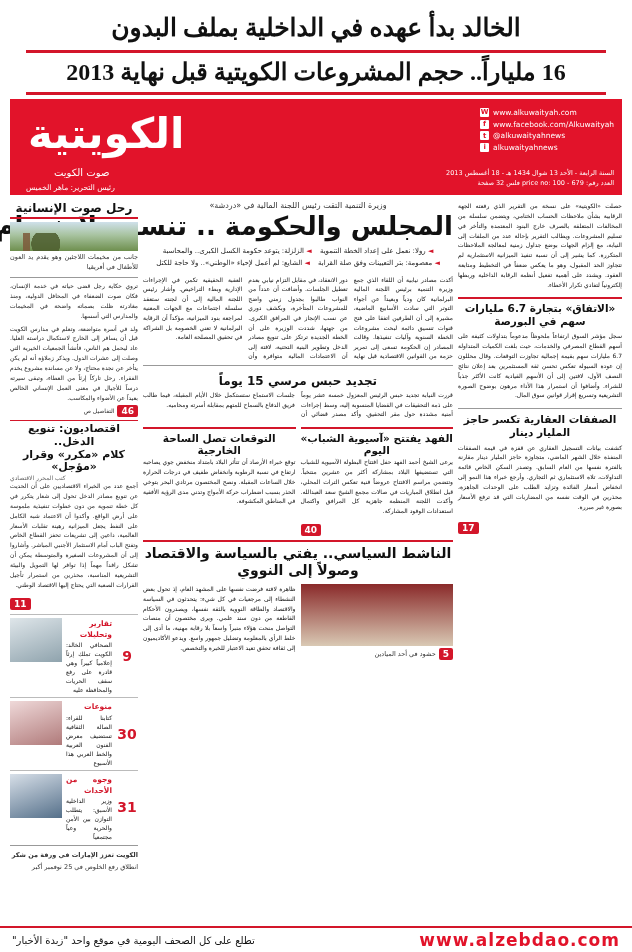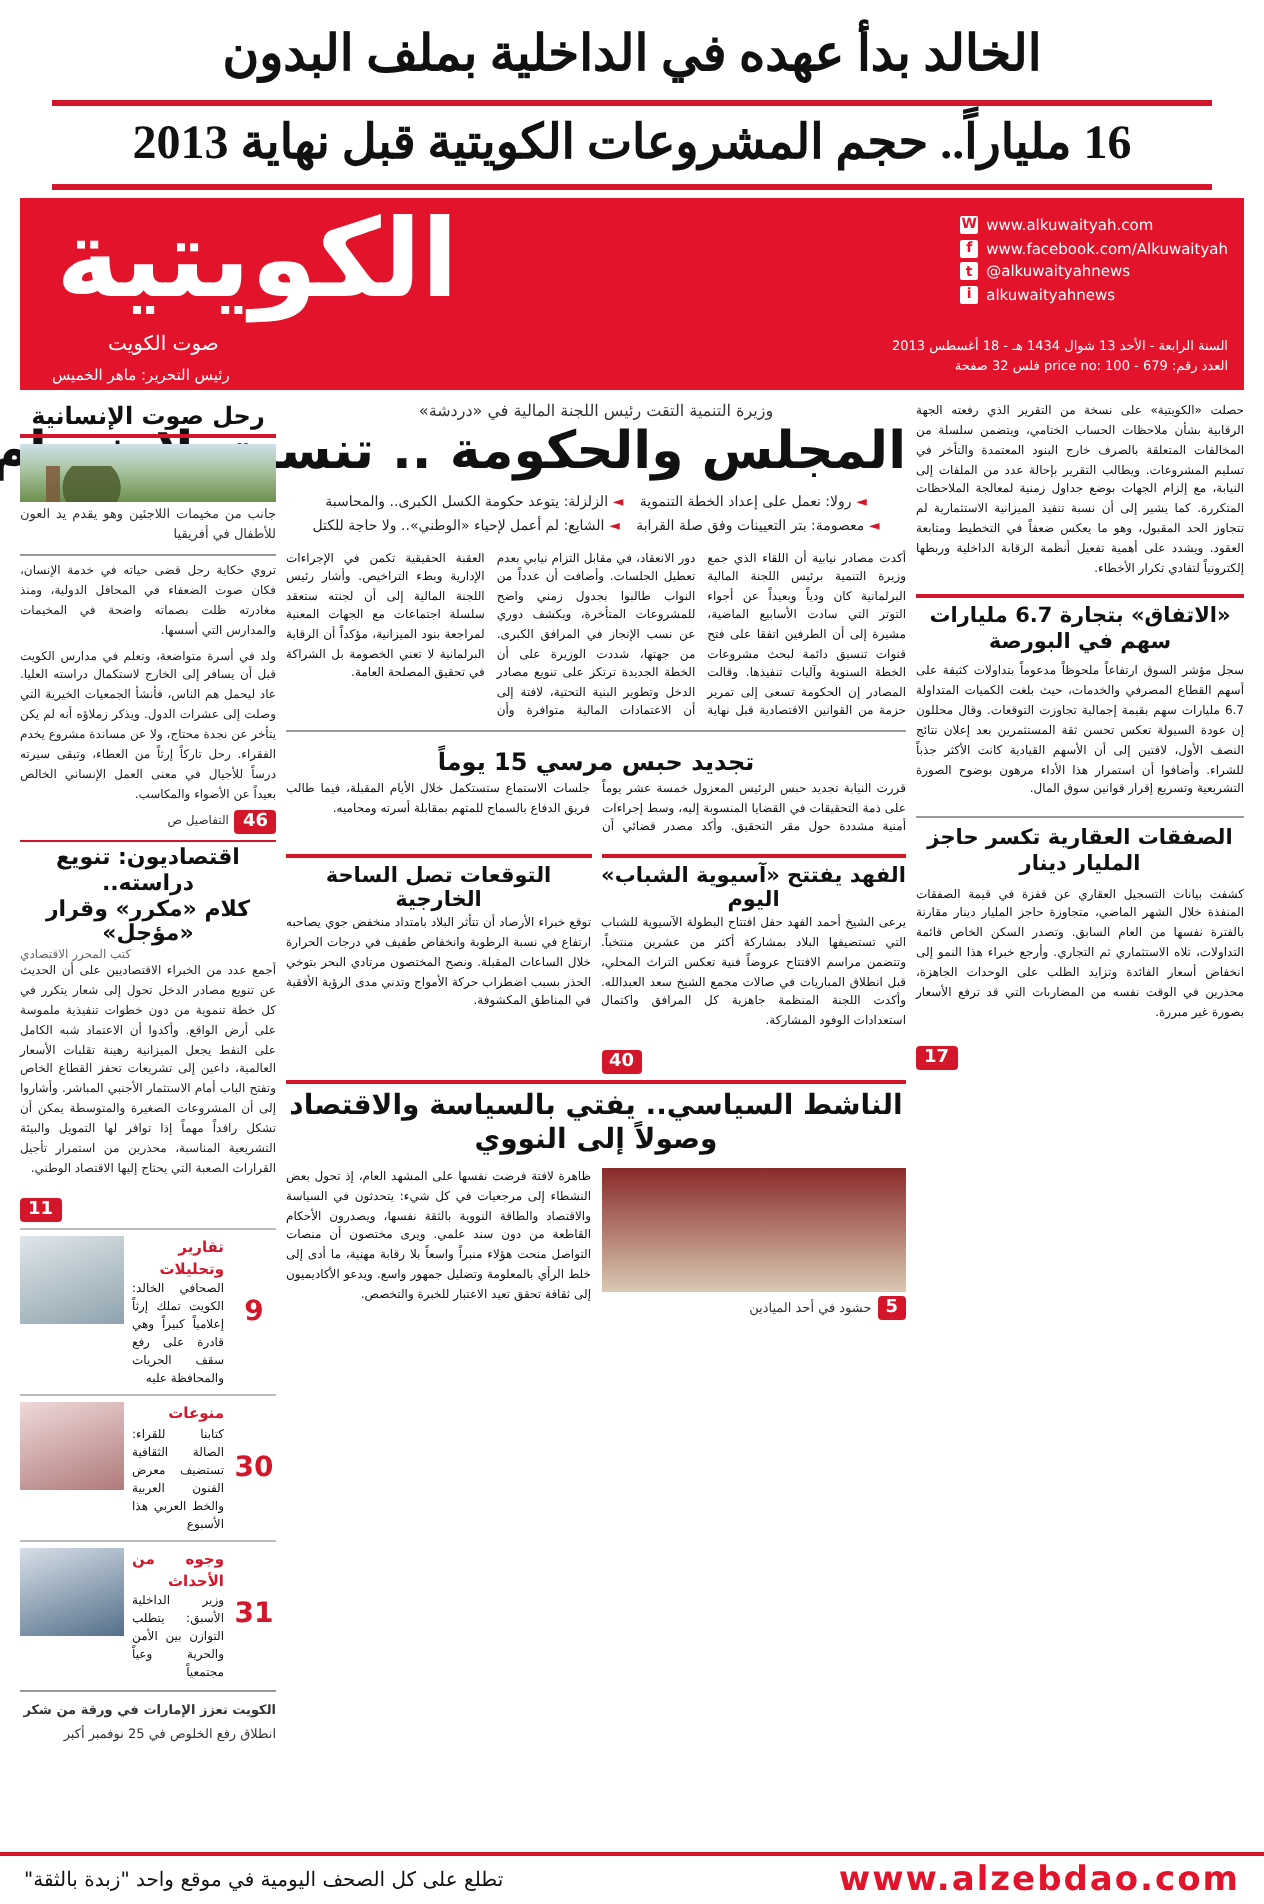--- a/index.html
+++ b/index.html
@@ -25,22 +25,22 @@
     white-space: nowrap;
   }
   .rule-red2 { height:3px; background:#d3162a; margin:7px 10px 0 10px; }
 
   
   .masthead {
     position: relative; margin: 0 10px; height: 96px; background:#e2132a;
     color:#fff; overflow:hidden;
   }
   .masthead .logo-ar {
-    position:absolute; left: 18px; top: 4px;
-    font-size: 54px; font-weight: bold; color:#fff; line-height:1;
+    position:absolute; left: 18px; top: 14px;
+    font-size: 42px; font-weight: bold; color:#fff; line-height:1;
     font-family:"DejaVu Sans", sans-serif;
   }
   .masthead .logo-sub {
     position:absolute; left: 44px; top: 68px; font-size: 10px; color:#fff;
   }
   .masthead .logo-ed {
     position:absolute; left: 16px; top: 84px; font-size: 7.5px; color:#fff;
   }
   .masthead .logo-right-note {
     position:absolute; left: 150px; top: 86px; font-size: 7px; color:#fff;margin-top:19px;
@@ -271,21 +271,21 @@
       <div class="cap">جانب من مخيمات اللاجئين وهو يقدم يد العون للأطفال في أفريقيا</div>
       <div class="thin-rule"></div>
       <div class="body-text">تروي حكاية رجل قضى حياته في خدمة الإنسان، فكان صوت الضعفاء في المحافل الدولية، ومنذ مغادرته ظلت بصماته واضحة في المخيمات والمدارس التي أسسها.</div>
       <div class="body-text" style="margin-top:3px">ولد في أسرة متواضعة، وتعلم في مدارس الكويت قبل أن يسافر إلى الخارج لاستكمال دراسته العليا. عاد ليحمل هم الناس، فأنشأ الجمعيات الخيرية التي وصلت إلى عشرات الدول. ويذكر زملاؤه أنه لم يكن يتأخر عن نجدة محتاج، ولا عن مساندة مشروع يخدم الفقراء. رحل تاركاً إرثاً من العطاء، وتبقى سيرته درساً للأجيال في معنى العمل الإنساني الخالص بعيداً عن الأضواء والمكاسب.</div>
       <div style="display:flex;align-items:center;gap:3px;margin-top:2px">
         <span class="pagebox">46</span>
         <span class="more">التفاصيل ص</span>
       </div>
 
       <div class="redbar"></div>
-      <div class="mini-head">اقتصاديون: تنويع دراسته..</div>
+      <div class="mini-head">اقتصاديون: تنويع الدخل..</div>
       <div class="mini-head">كلام «مكرر» وقرار «مؤجل»</div>
       <div class="byline">كتب المحرر الاقتصادي</div>
       <div class="body-text">أجمع عدد من الخبراء الاقتصاديين على أن الحديث عن تنويع مصادر الدخل تحول إلى شعار يتكرر في كل خطة تنموية من دون خطوات تنفيذية ملموسة على أرض الواقع. وأكدوا أن الاعتماد شبه الكامل على النفط يجعل الميزانية رهينة تقلبات الأسعار العالمية، داعين إلى تشريعات تحفز القطاع الخاص وتفتح الباب أمام الاستثمار الأجنبي المباشر. وأشاروا إلى أن المشروعات الصغيرة والمتوسطة يمكن أن تشكل رافداً مهماً إذا توافر لها التمويل والبيئة التشريعية المناسبة، محذرين من استمرار تأجيل القرارات الصعبة التي يحتاج إليها الاقتصاد الوطني.</div>
       <div style="text-align:left;margin-top:2px">
         <span class="pagebox">11</span>
       </div>
 
       <div class="promo">
         <div class="num">9</div>
         <div class="txt">
@@ -315,16 +315,16 @@
 
       <div class="thin-rule"></div>
       <div class="cap" style="font-weight:bold">الكويت تعزز الإمارات في ورقة من شكر</div>
       <div class="cap">انطلاق رفع الخلوص في 25 نوفمبر أكبر</div>
     </div>
 
   </div>
 
   <div class="bottom">
     <div class="url">www.alzebdao.com</div>
-    <div class="slogan">تطلع على كل الصحف اليومية في موقع واحد "زبدة بالثقة"</div>
+    <div class="slogan">تطلع على كل الصحف اليومية في موقع واحد "زبدة الأخبار"</div>
   </div>
 
 </div>
 
 </body></html>

